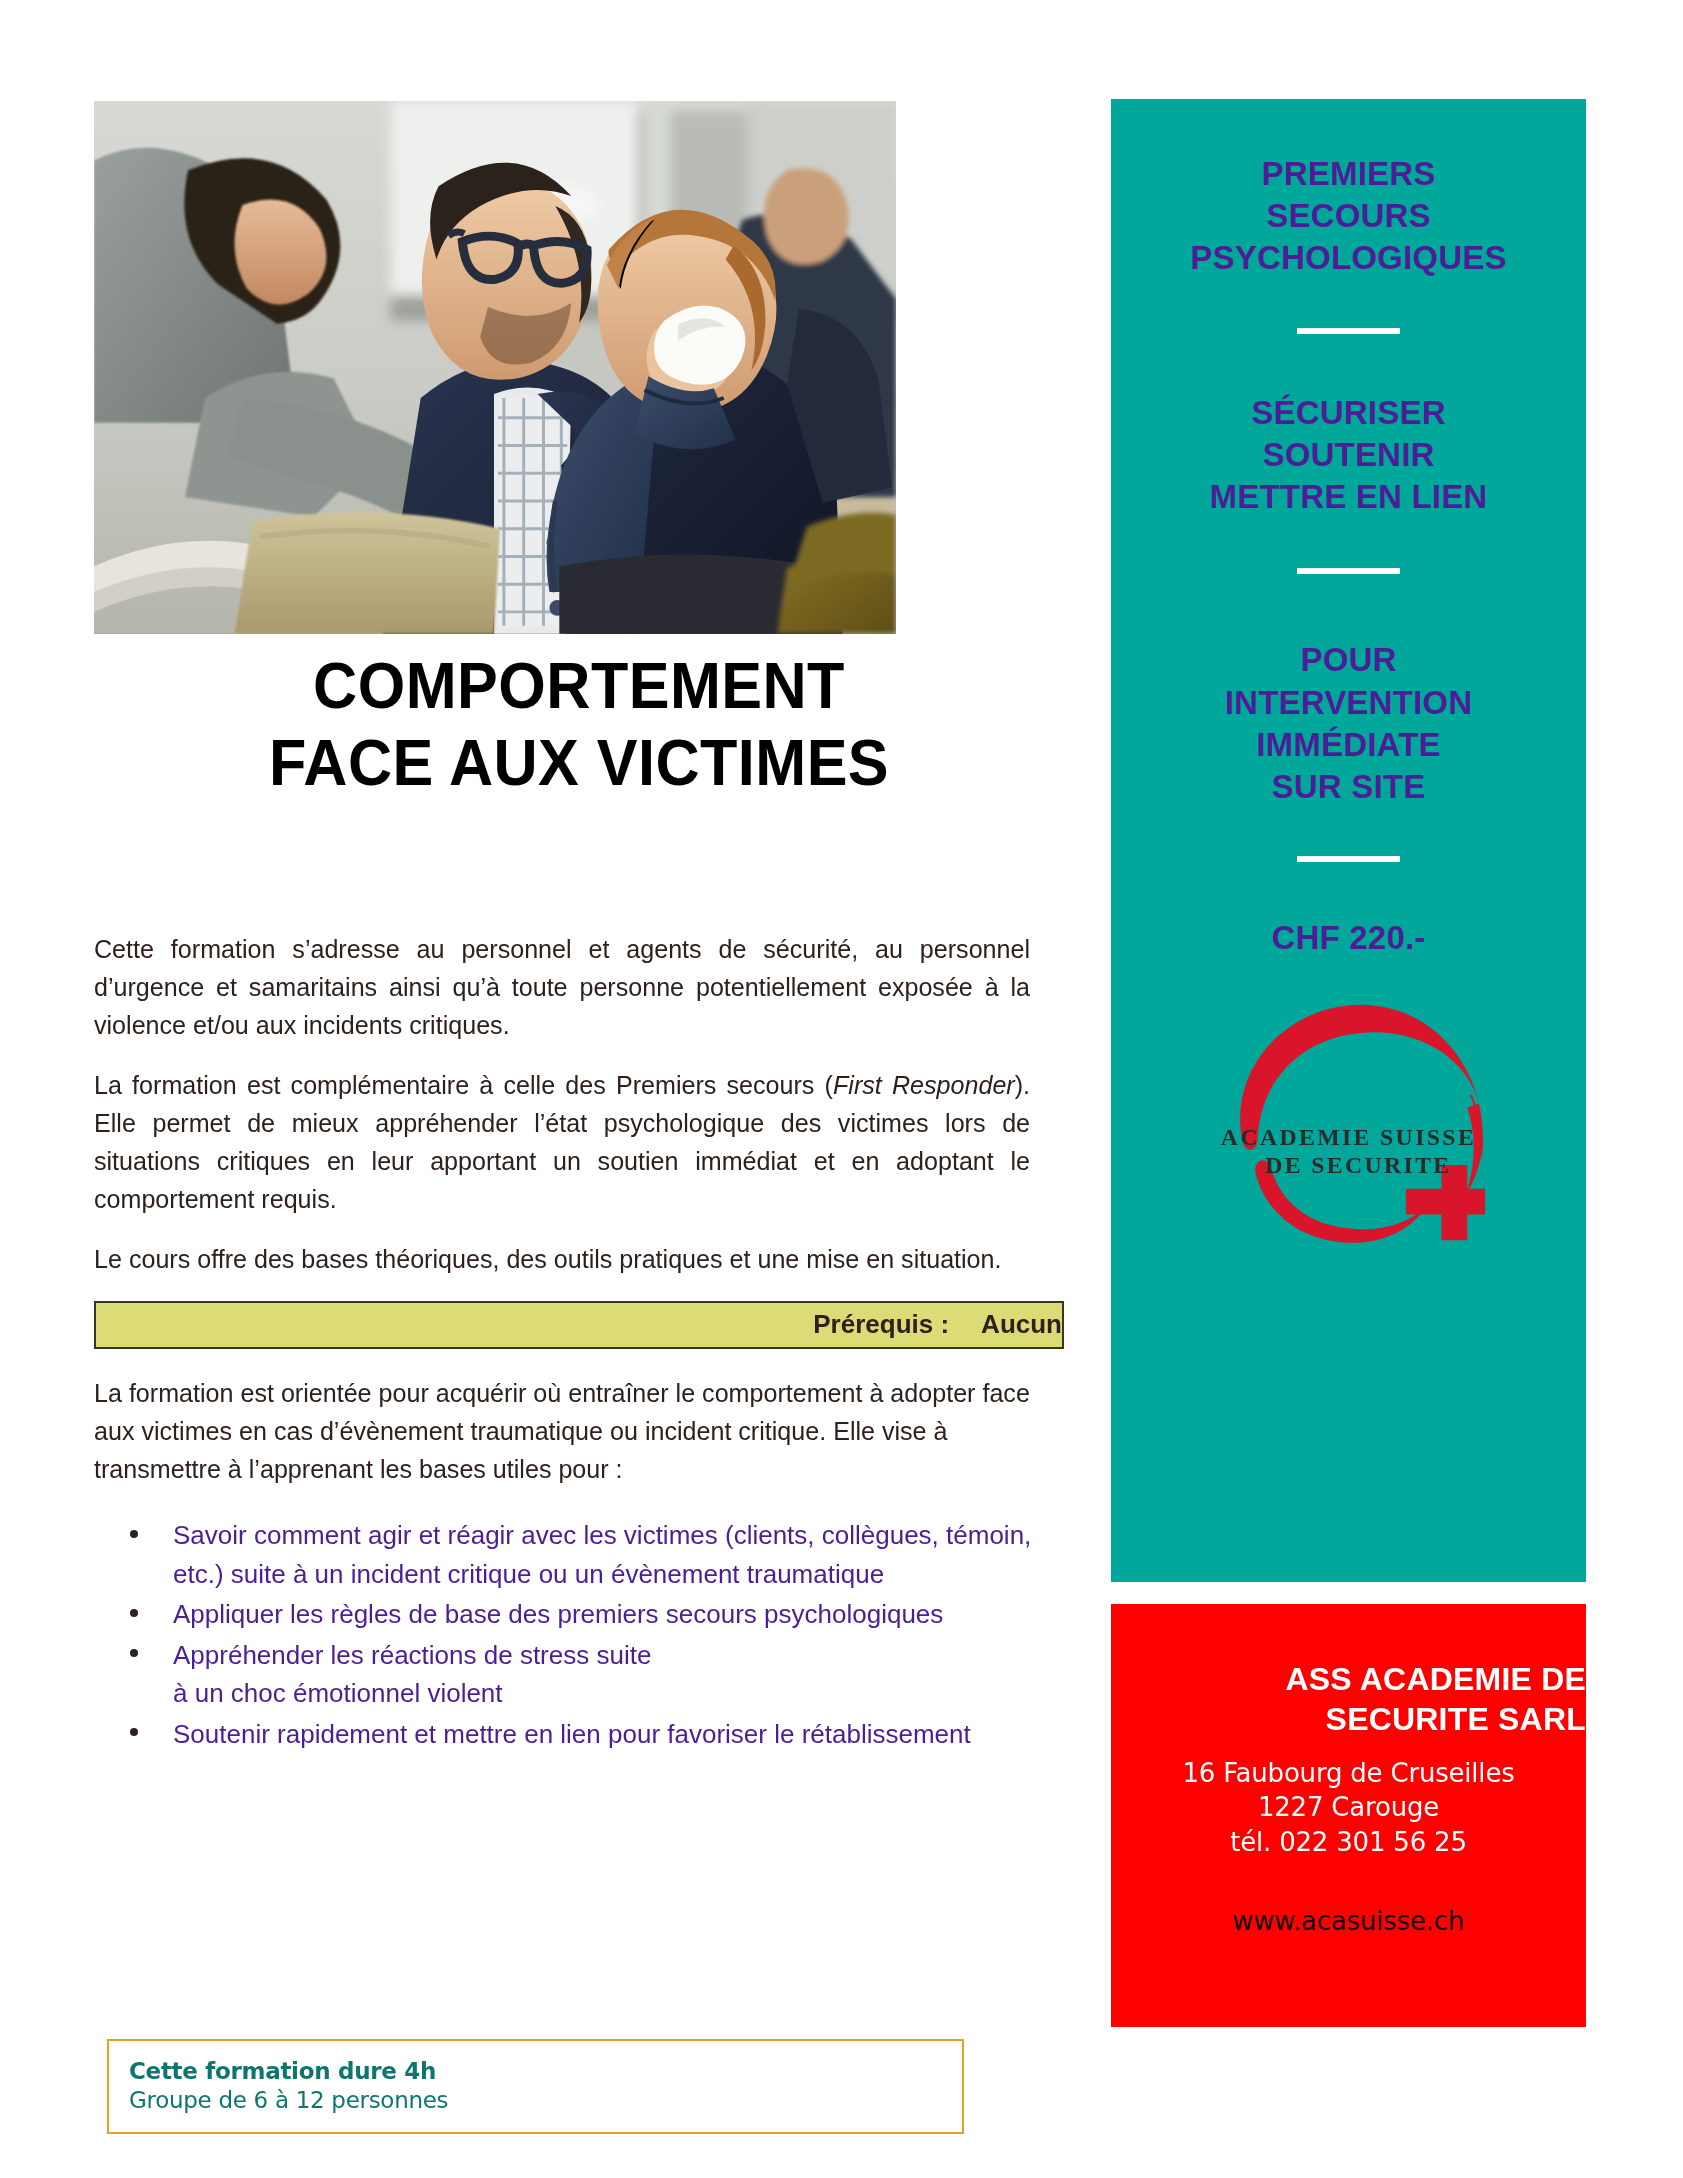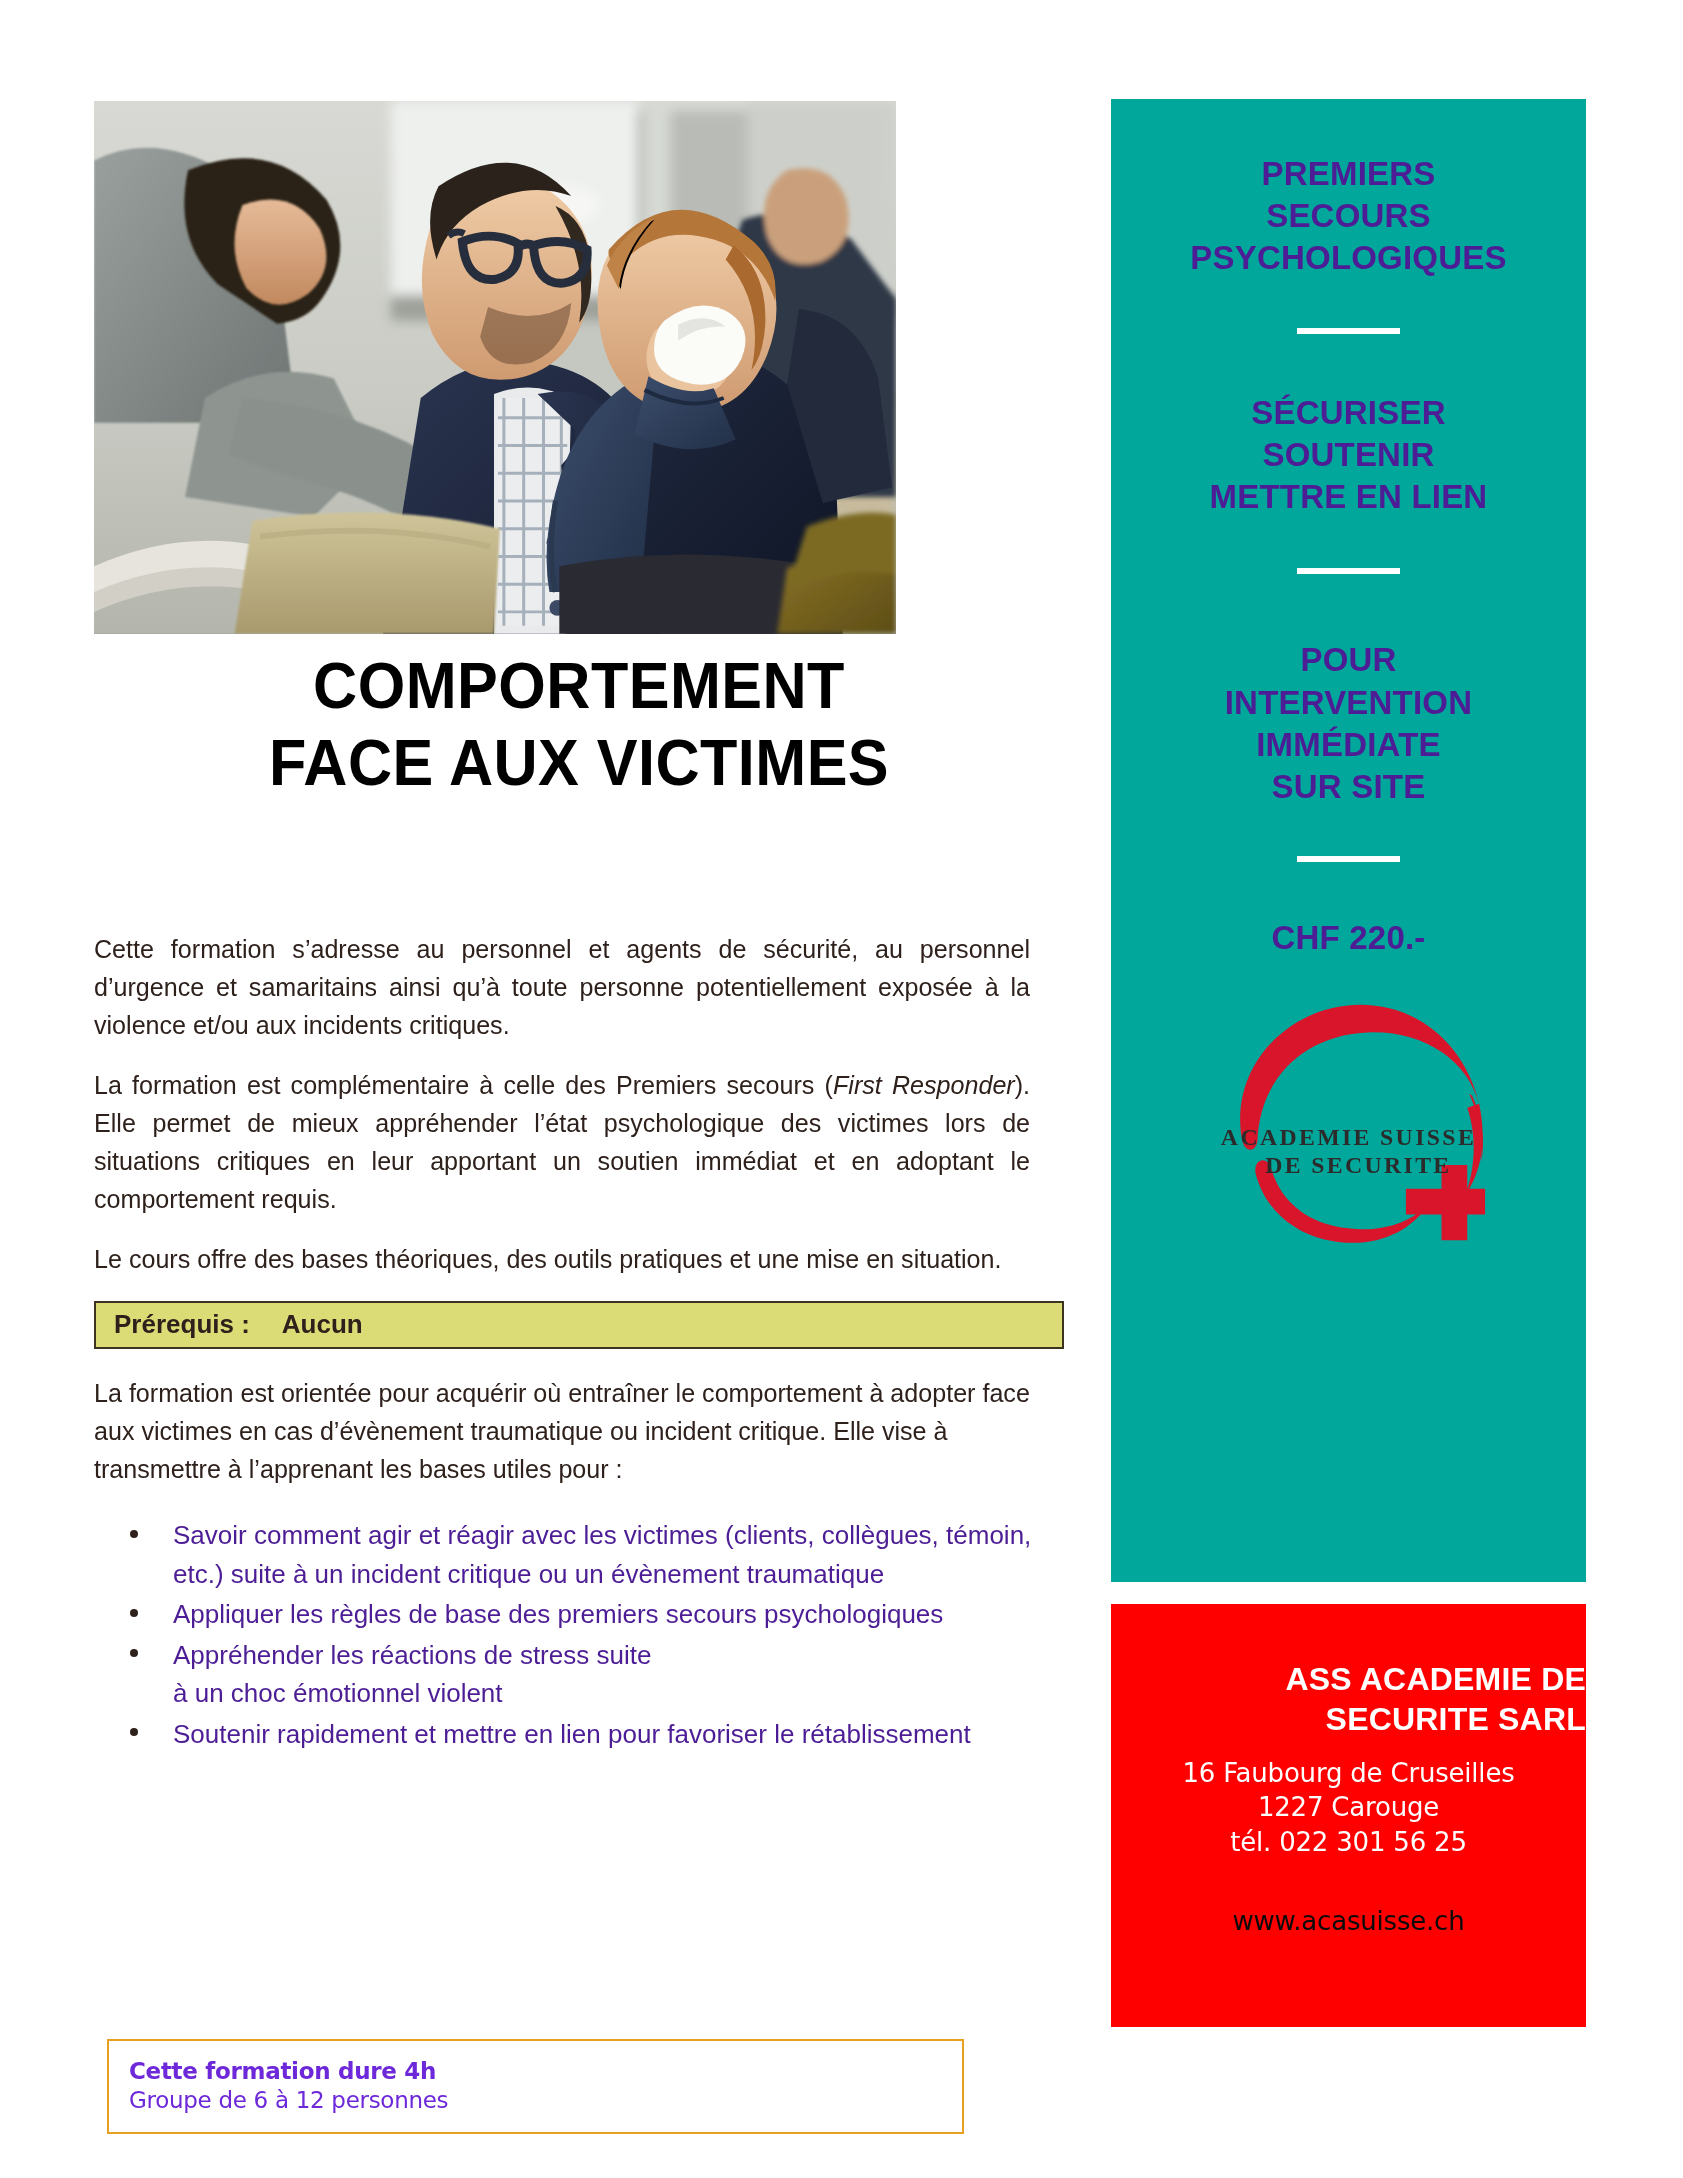--- a/index.html
+++ b/index.html
@@ -71,20 +71,21 @@
     margin: 6px 0 26px 0;
     background: #dcdc76;
     border: 2px solid #3c3420;
     height: 48px;
     display: flex;
     align-items: center;
     padding-left: 18px;
     font-weight: bold;
     font-size: 26px;
     color: #2e211c;
+    justify-content: flex-end;
   }
   #prereq-label { margin-right: 32px; }
 
   
   #bullet-list {
     margin: 28px 0 0 0;
     padding: 0;
     list-style: none;
   }
   #bullet-list li {
@@ -105,21 +106,21 @@
 
   
   #duration-box {
     position: absolute;
     left: 107px; top: 2039px;
     width: 857px; height: 95px;
     border: 2px solid #e8a020;
     background: #ffffff;
     padding: 16px 0 0 20px;
     font-family: "DejaVu Sans", sans-serif;
-    color: #6d28d9;
+    color: #0f766e;
   }
   #duration-line1 {
     font-weight: bold;
     font-size: 23px;
     line-height: 1.25;
     letter-spacing: -0.3px;
   }
   #duration-line2 {
     font-size: 23px;
     line-height: 1.3;

